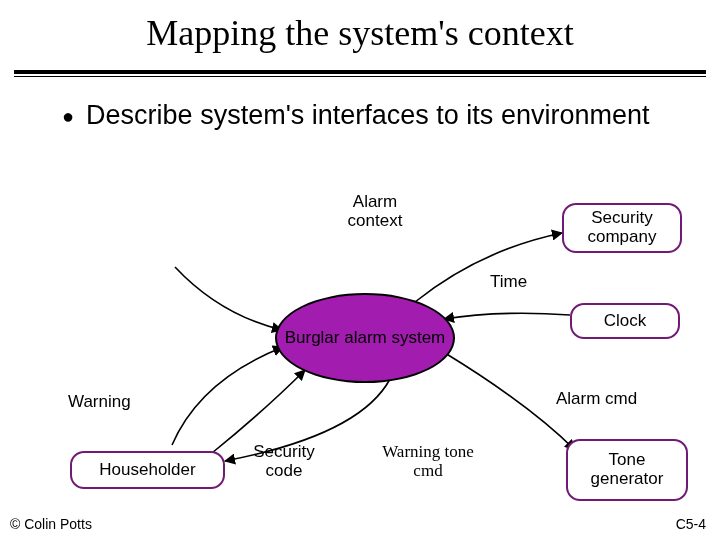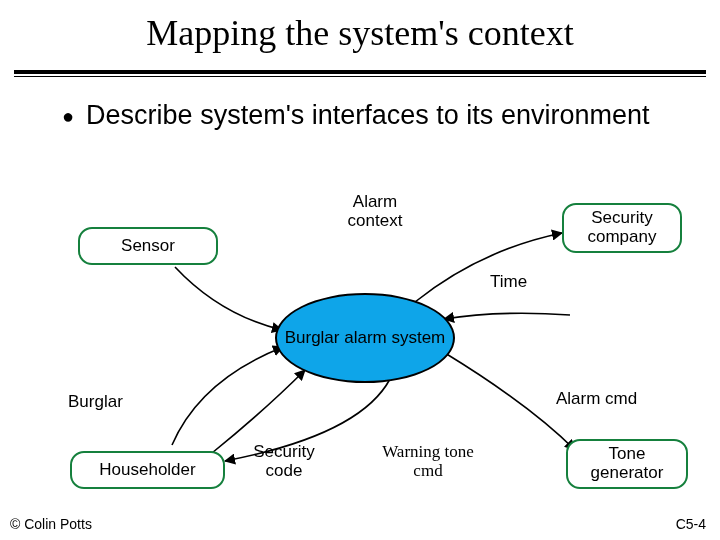--- a/index.html
+++ b/index.html
@@ -36,38 +36,38 @@
     margin-top: 5px;
   }
   .diagram {
     position: absolute;
     left: 0; right: 0;
     top: 195px;
     height: 300px;
   }
   .node {
     position: absolute;
-    border: 2px solid #15803d;
+    border: 2px solid #701a75;
     border-radius: 14px;
     background: #fff;
     font-family: Arial, Helvetica, sans-serif;
     font-size: 17px;
     display: flex;
     align-items: center;
     justify-content: center;
     text-align: center;
     padding: 4px 10px;
     line-height: 1.1;
   }
   .center-node {
     position: absolute;
     width: 180px; height: 90px;
     border: 2px solid #000;
     border-radius: 50%;
-    background: #0ea5e9;
+    background: #a21caf;
     font-family: Arial, Helvetica, sans-serif;
     font-size: 17px;
     display: flex;
     align-items: center;
     justify-content: center;
     text-align: center;
     line-height: 1.15;
   }
   .edge-label {
     position: absolute;
@@ -128,39 +128,39 @@
 
     <path d="M 445 158 Q 530 210 575 255" stroke="#000" stroke-width="1.6" fill="none" marker-end="url(#arr)"></path>
 
     <path d="M 390 184 Q 360 240 225 266" stroke="#000" stroke-width="1.6" fill="none" marker-end="url(#arr)"></path>
 
     <path d="M 212 258 Q 265 215 305 175" stroke="#000" stroke-width="1.6" fill="none" marker-end="url(#arr)"></path>
 
     <path d="M 172 250 Q 200 185 283 152" stroke="#000" stroke-width="1.6" fill="none" marker-end="url(#arr)"></path>
   </svg>
 
-  <div class="node" style="left:78px; top:32px; width:140px; height:38px;">Sensor</div>
 
   <div class="node" style="left:562px; top:8px; width:120px; height:50px;">Security company</div>
 
+  <div class="node" style="left:570px; top:108px; width:110px; height:36px;">Clock</div>
 
-  <div class="node" style="left:566px; top:244px; width:122px; height:50px;">Tone generator</div>
+  <div class="node" style="left:566px; top:244px; width:122px; height:62px;">Tone generator</div>
 
   <div class="node" style="left:70px; top:256px; width:155px; height:38px;">Householder</div>
 
   <div class="center-node" style="left:275px; top:98px;">Burglar alarm system</div>
 
   <div class="edge-label" style="left:330px; top:-2px; width:90px;">Alarm context</div>
 
   <div class="edge-label" style="left:490px; top:78px;">Time</div>
 
 
   <div class="edge-label" style="left:556px; top:195px;">Alarm cmd</div>
 
-  <div class="edge-label" style="left:68px; top:198px;">Burglar</div>
+  <div class="edge-label" style="left:68px; top:198px;">Warning</div>
 
   <div class="edge-label" style="left:244px; top:248px; width:80px;">Security code</div>
 
   <div class="edge-label" style="left:378px; top:248px; width:100px;font-family:Liberation Serif, serif;">Warning tone cmd</div>
 
 </div>
 
 <div class="footer-left">© Colin Potts</div>
 <div class="footer-right">C5-4</div>
 

